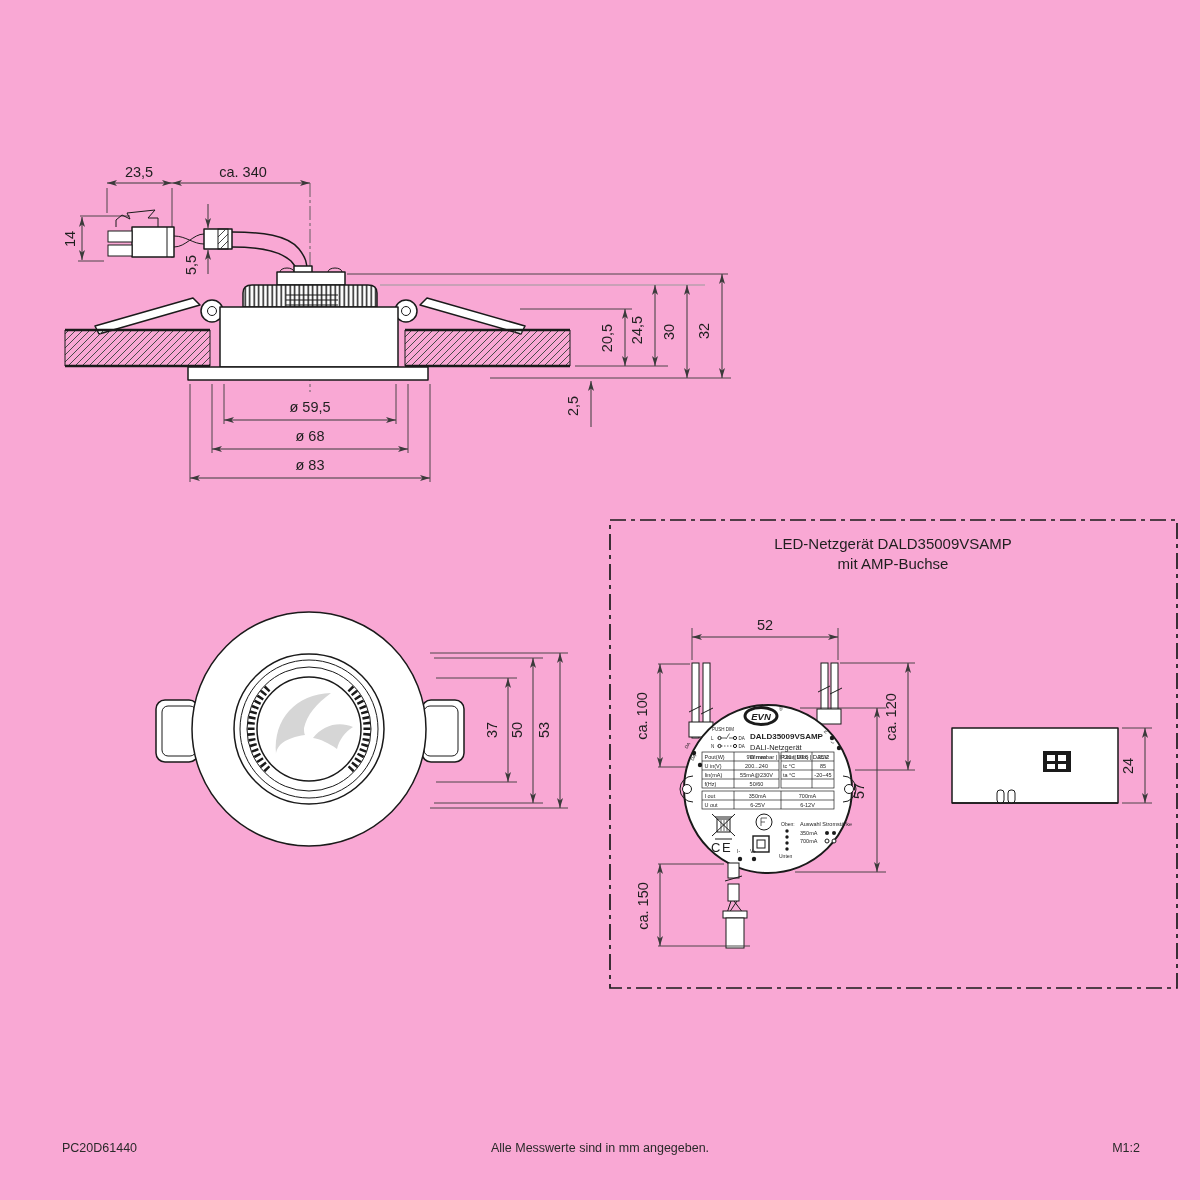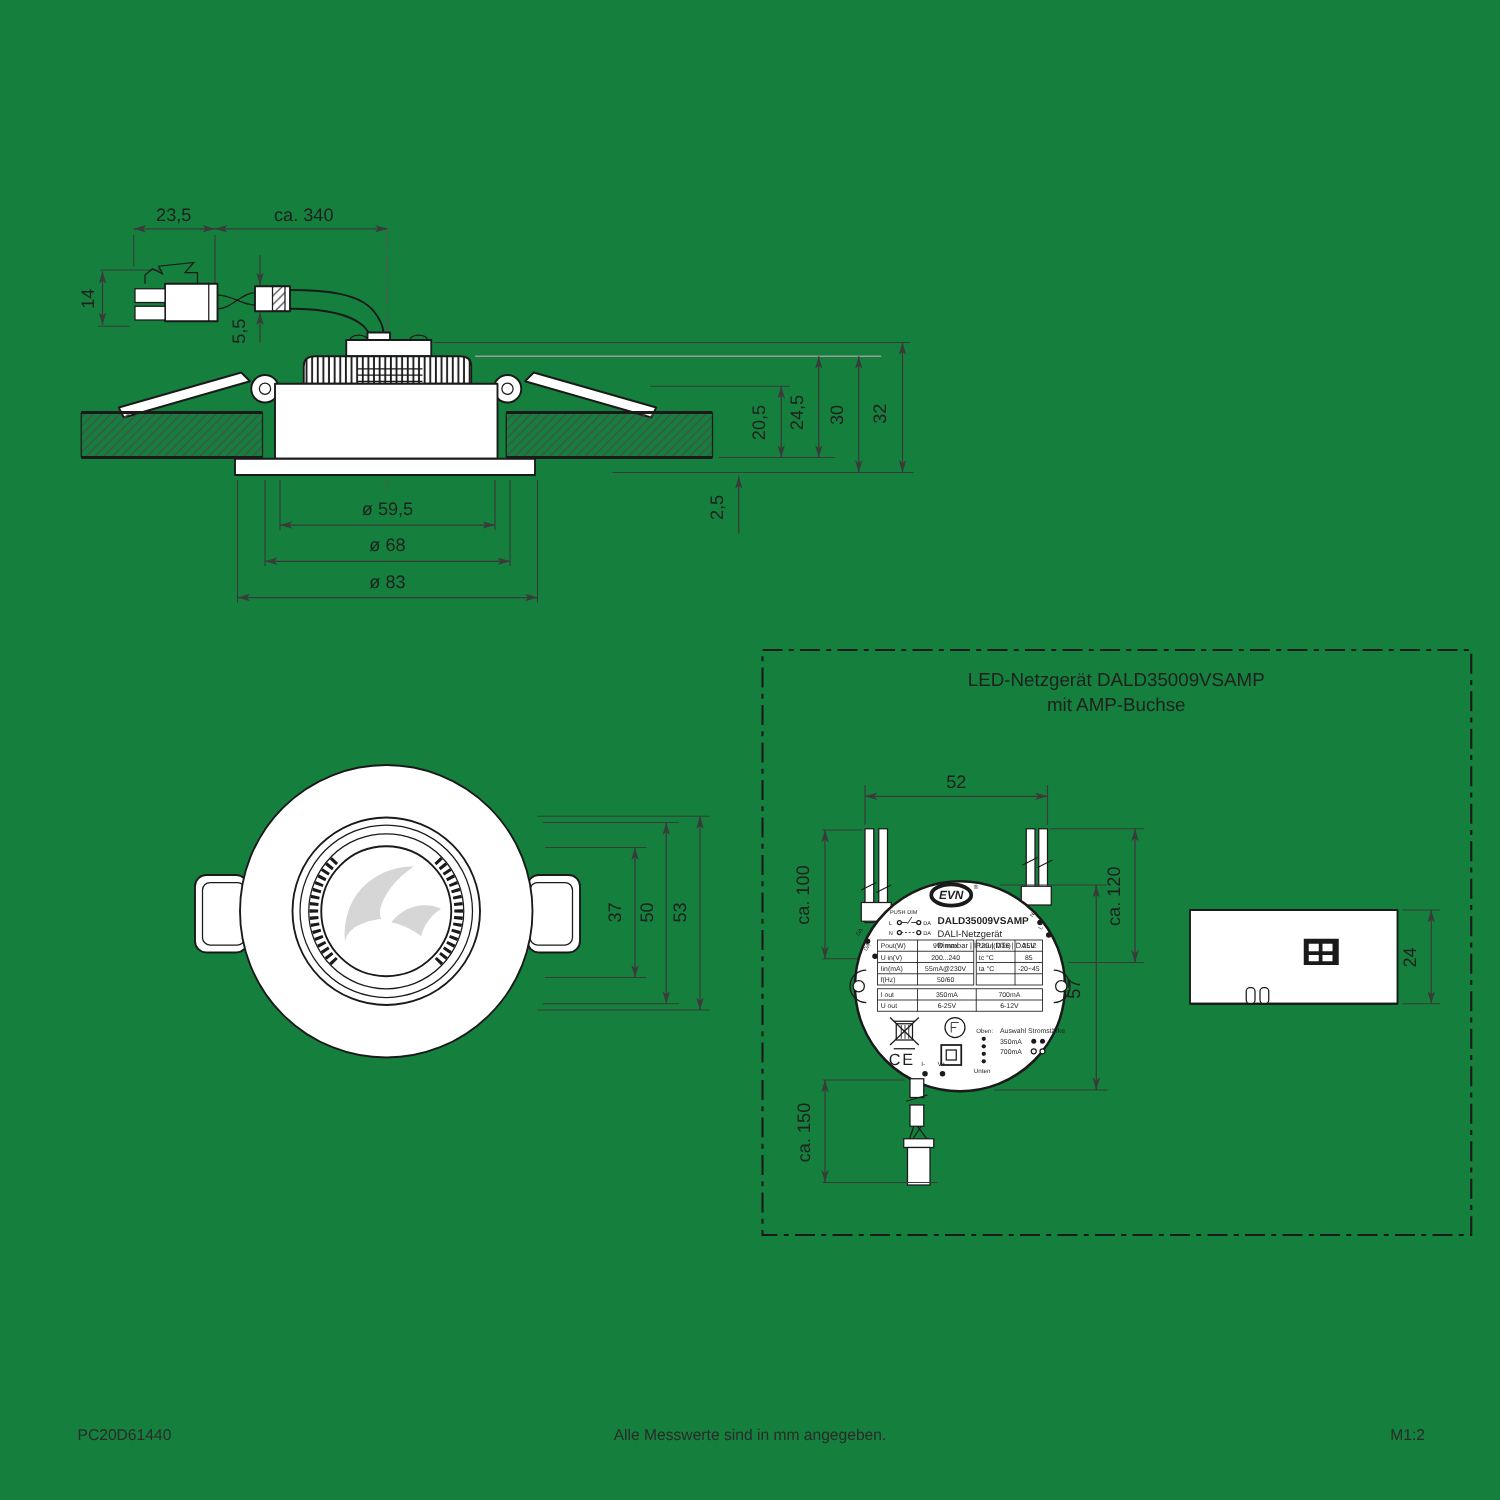--- a/index.html
+++ b/index.html
@@ -1,16 +1,16 @@
 <!DOCTYPE html>
 <html><head>
 <meta charset="utf-8">
 <style>
   html,body{margin:0;padding:0;background:#fff;}
-  .stage{position:relative;width:1200px;height:1200px;background:#15803d;overflow:hidden;text-decoration:underline;}
+  .stage{position:relative;width:1200px;height:1200px;background:#f9a8d4;overflow:hidden;text-decoration:underline;}
   svg{position:absolute;left:0;top:0;}
   text{font-family:"Liberation Sans","DejaVu Sans",sans-serif;fill:#1f1f1f;}
   .ln{fill:none;stroke:#1a1a1a;stroke-width:1.5;stroke-linejoin:round;}
   .ln1{fill:none;stroke:#1a1a1a;stroke-width:1;}
   .ln2{fill:none;stroke:#1a1a1a;stroke-width:2.4;}
   .fw{fill:#fff;stroke:#1a1a1a;stroke-width:1.5;stroke-linejoin:round;}
   .fwt{fill:#fff;stroke:#1a1a1a;stroke-width:1;}
   .ext{stroke:#3a3a3a;stroke-width:.9;fill:none;}
   .gray{stroke:#9a9a9a;stroke-width:1.1;fill:none;}
   .dim{stroke:#3a3a3a;stroke-width:1;fill:none;marker-start:url(#arr);marker-end:url(#arr);}

